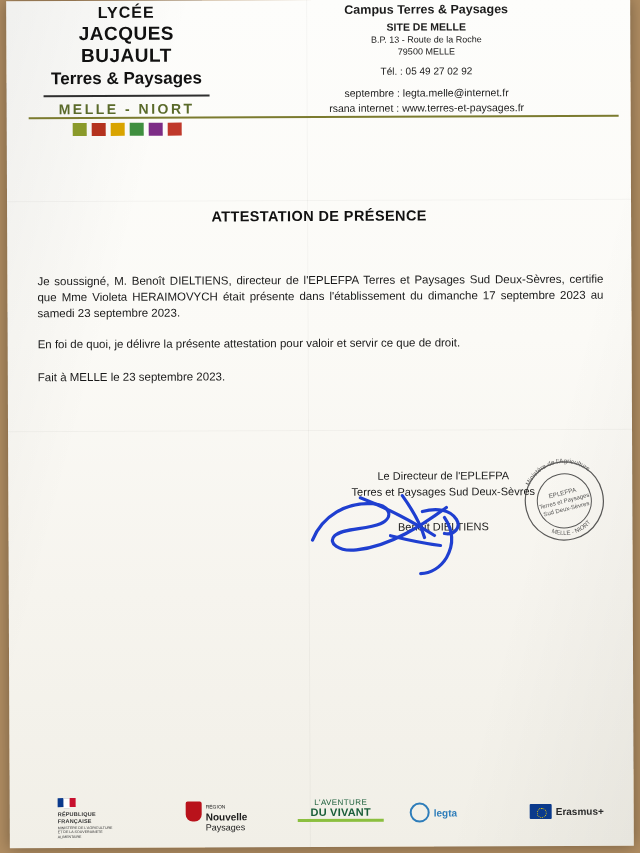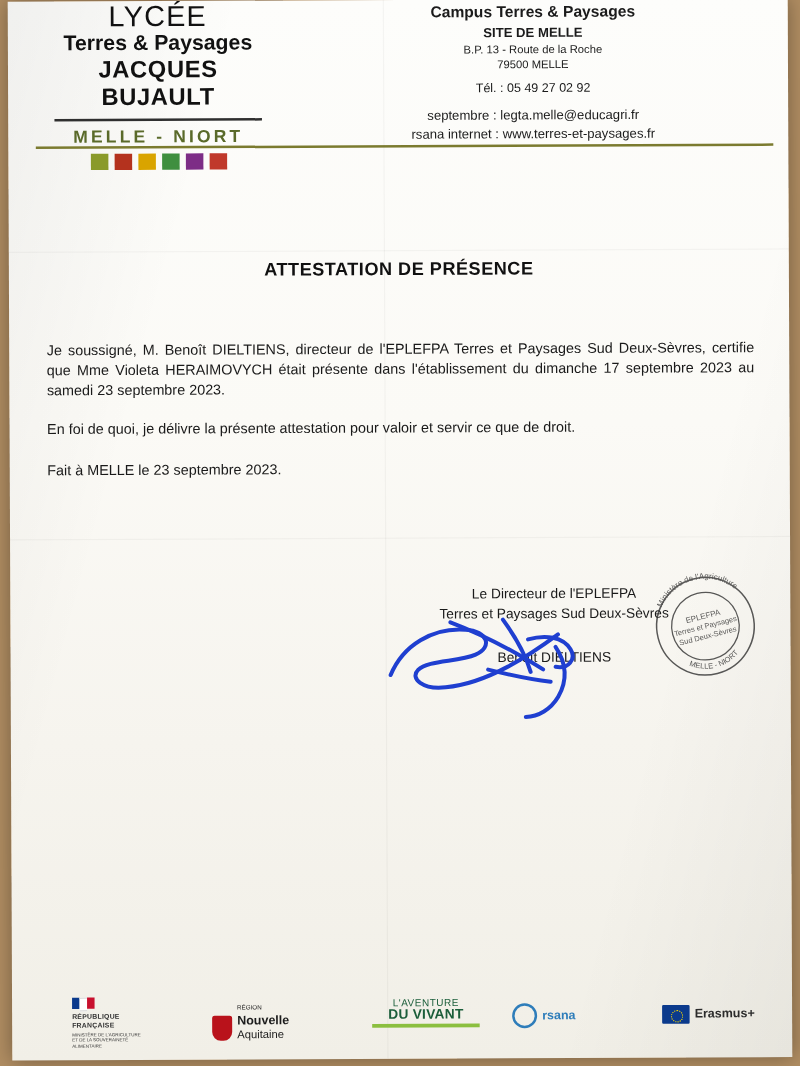--- a/index.html
+++ b/index.html
@@ -42,22 +42,22 @@
   }
   #logo-block {
     position: absolute;
     left: 30px;
     top: 0px;
     width: 180px;
     text-align: center;
     color: #111;
   }
   #logo-line1 {
-    font-size: 23px;
-    font-weight: normal;
+    font-size: 16px;
+    font-weight: bold;
     letter-spacing: 1px;
     line-height: 20px;
     margin-top: 2px;
   }
   #logo-line2 {
     font-size: 19px;
     font-weight: bold;
     letter-spacing: 0.5px;
     line-height: 22px;
   }
@@ -221,24 +221,24 @@
   #flogo-rf .rf-flag {
     display: flex; gap: 0px; margin-bottom: 2px;
   }
   #flogo-rf .rf-flag i {
     display: block; width: 6px; height: 9px;
   }
   #flogo-rf .rf-title {
     font-weight: bold; font-size: 5.5px; letter-spacing: 0.2px;
   }
   #flogo-na {
-    left: 160px; top: 6px;
+    left: 176px; top: 6px;
     width: 96px;
     display: flex;
-    align-items: flex-end;
+    align-items: flex-start;
     gap: 4px;
   }
   #flogo-na .na-shield {
     width: 16px; height: 20px;
     background: #b9121b;
     border-radius: 2px 2px 7px 7px;
   }
   #flogo-na .na-text b {
     display: block; font-size: 10px; color: #1c1c1c; line-height: 11px;
   }
@@ -299,43 +299,43 @@
 <div id="page">
 
   <div class="crease" style="left:0;top:200px;width:624px;height:1px;"></div>
   <div class="crease" style="left:0;top:430px;width:624px;height:1px;"></div>
   <div class="crease" style="left:300px;top:0;width:1px;height:847px;"></div>
 
   <div id="header">
 
     <div id="logo-block">
       <div id="logo-line1">LYCÉE</div>
+      <div id="logo-line2">JACQUES BUJAULT</div>
       <div id="logo-line3">Terres &amp; Paysages</div>
-      <div id="logo-line2">JACQUES BUJAULT</div>
       <div id="logo-rule"></div>
       <div id="logo-line4">MELLE - NIORT</div>
       <div id="logo-squares">
           <span style="background: rgb(138, 154, 42);"></span>
           <span style="background: rgb(180, 50, 30);"></span>
           <span style="background: rgb(217, 164, 0);"></span>
           <span style="background: rgb(63, 143, 63);"></span>
           <span style="background: rgb(125, 45, 134);"></span>
           <span style="background: rgb(192, 57, 43);"></span>
         </div>
     </div>
 
     <div id="address-block">
       <div class="addr-title">Campus Terres &amp; Paysages</div>
       <div class="addr-sub">SITE DE MELLE</div>
       <div class="addr-small">B.P. 13 - Route de la Roche</div>
       <div class="addr-small">79500 MELLE</div>
       <div class="addr-tel">Tél. : 05 49 27 02 92</div>
       <div class="addr-mail">
         <span>septembre :</span>
-        <span>legta.melle@educagri.fr</span>
+        <span>legta.melle@internet.fr</span>
       </div>
       <div class="addr-web">
         <span>rsana internet :</span>
         <span>www.terres-et-paysages.fr</span>
       </div>
     </div>
 
     <div id="header-rule"></div>
   </div>
 
@@ -392,33 +392,33 @@
       </div>
       <div class="rf-title">RÉPUBLIQUE FRANÇAISE</div>
       <div style="font-size:3.6px;line-height:4.4px;margin-top:1px;">MINISTÈRE DE L'AGRICULTURE ET DE LA SOUVERAINETÉ ALIMENTAIRE</div>
     </div>
 
     <div class="flogo" id="flogo-na">
       <div class="na-shield"></div>
       <div class="na-text">
         <span style="font-size:5px;">RÉGION</span>
         <b>Nouvelle</b>
-        <span>Aquitaine</span>
+        <span>Paysages</span>
       </div>
     </div>
 
     <div class="flogo" id="flogo-av">
       <div class="av-top">L'AVENTURE</div>
       <div class="av-bot">DU VIVANT</div>
       <div class="av-bar"></div>
     </div>
 
     <div class="flogo" id="flogo-nsa">
       <div class="nsa-dot"></div>
-      <div class="nsa-txt">rsana</div>
+      <div class="nsa-txt">legta</div>
     </div>
 
     <div class="flogo" id="flogo-er">
       <div class="er-flag"></div>
       <div class="er-txt">Erasmus+</div>
     </div>
 
   </div>
 </div>
 

